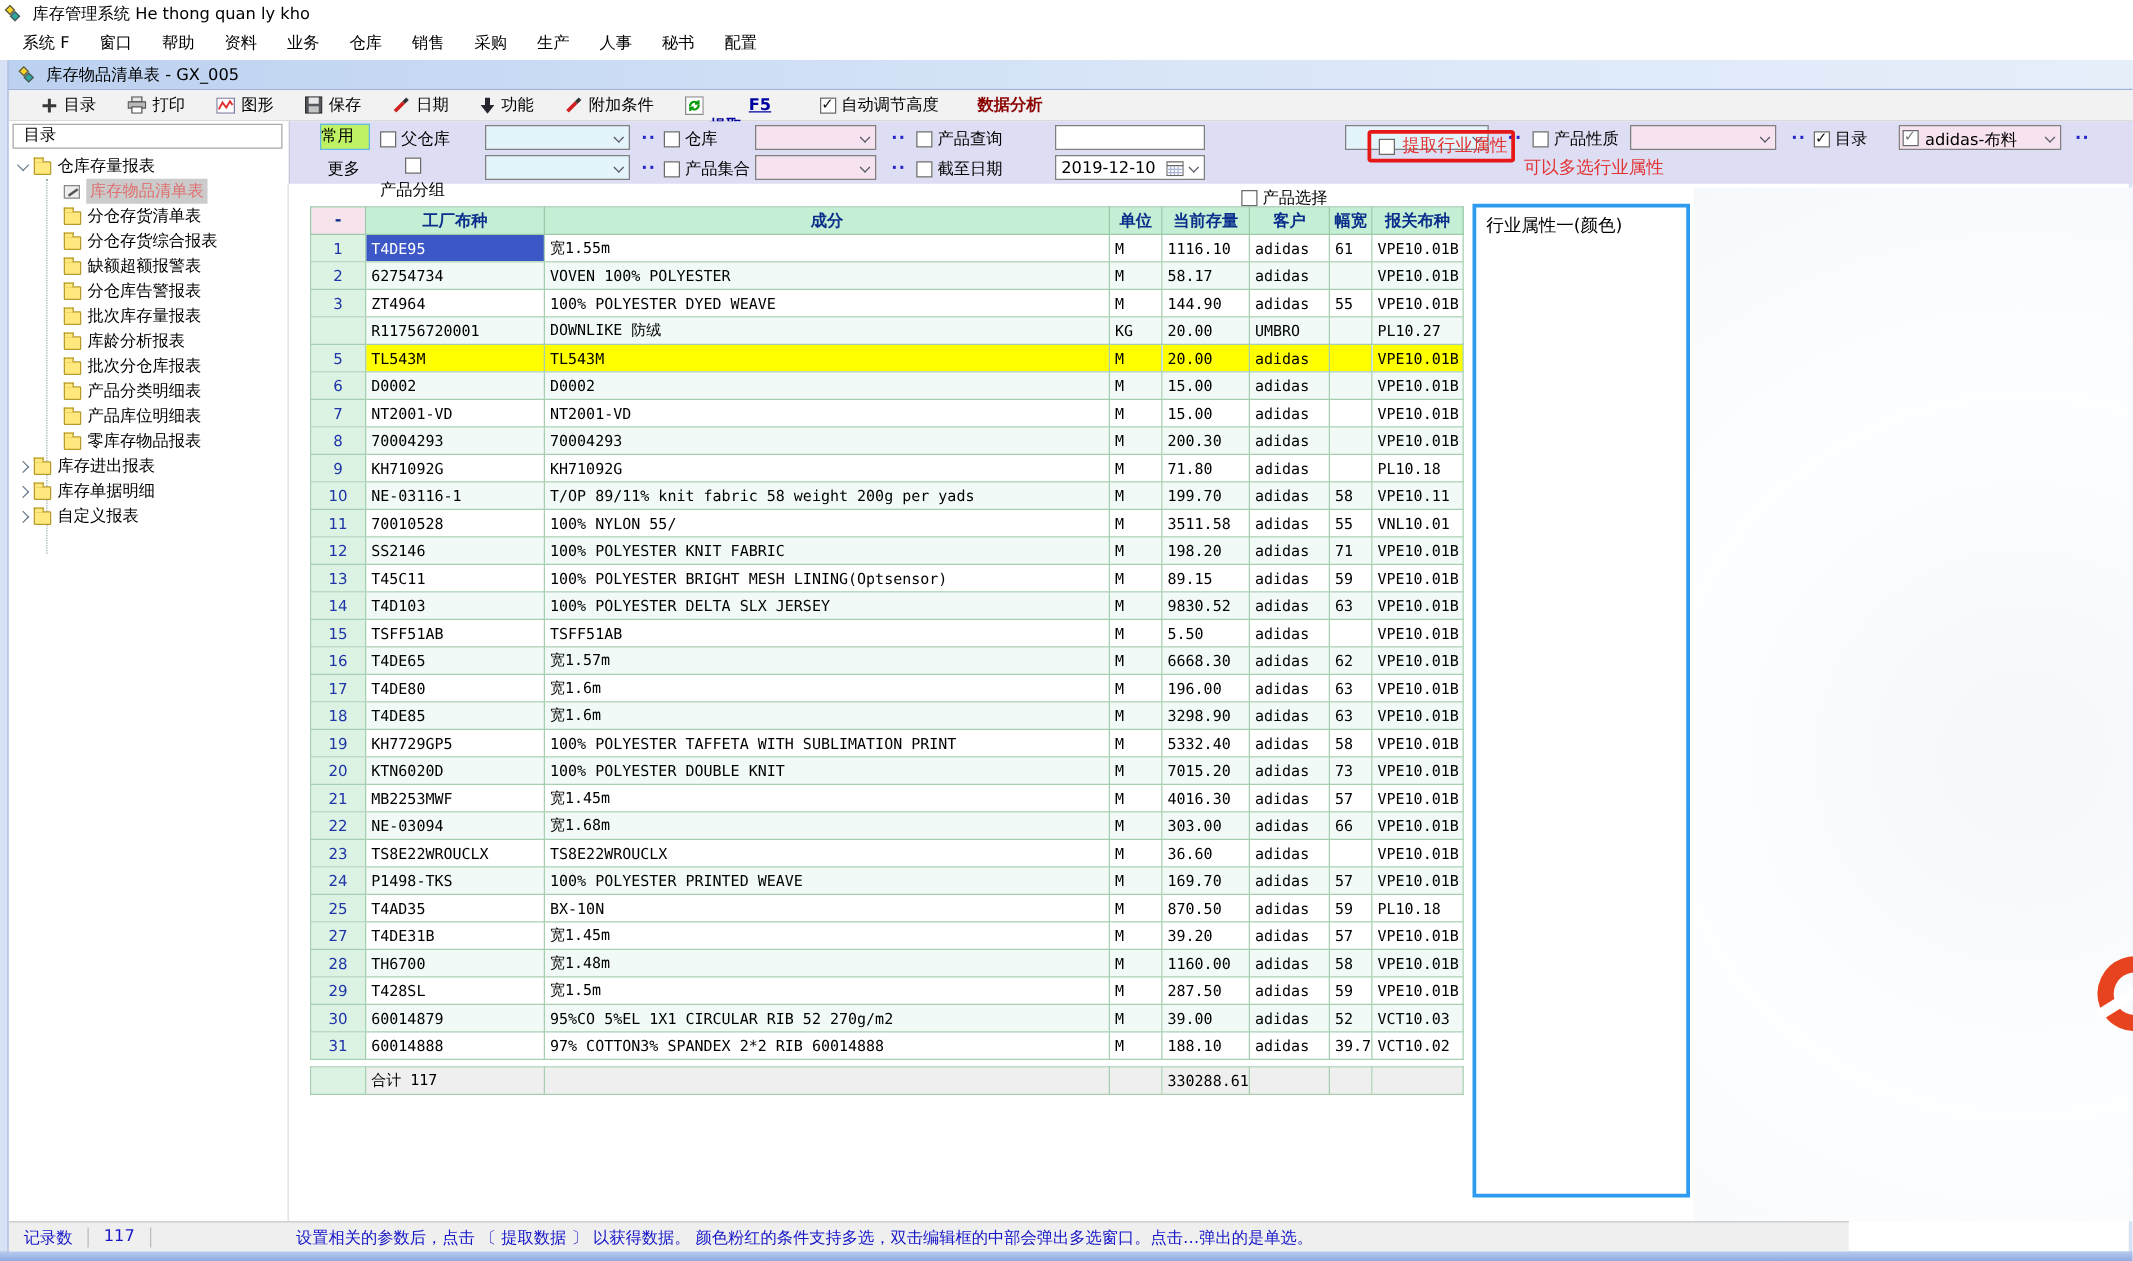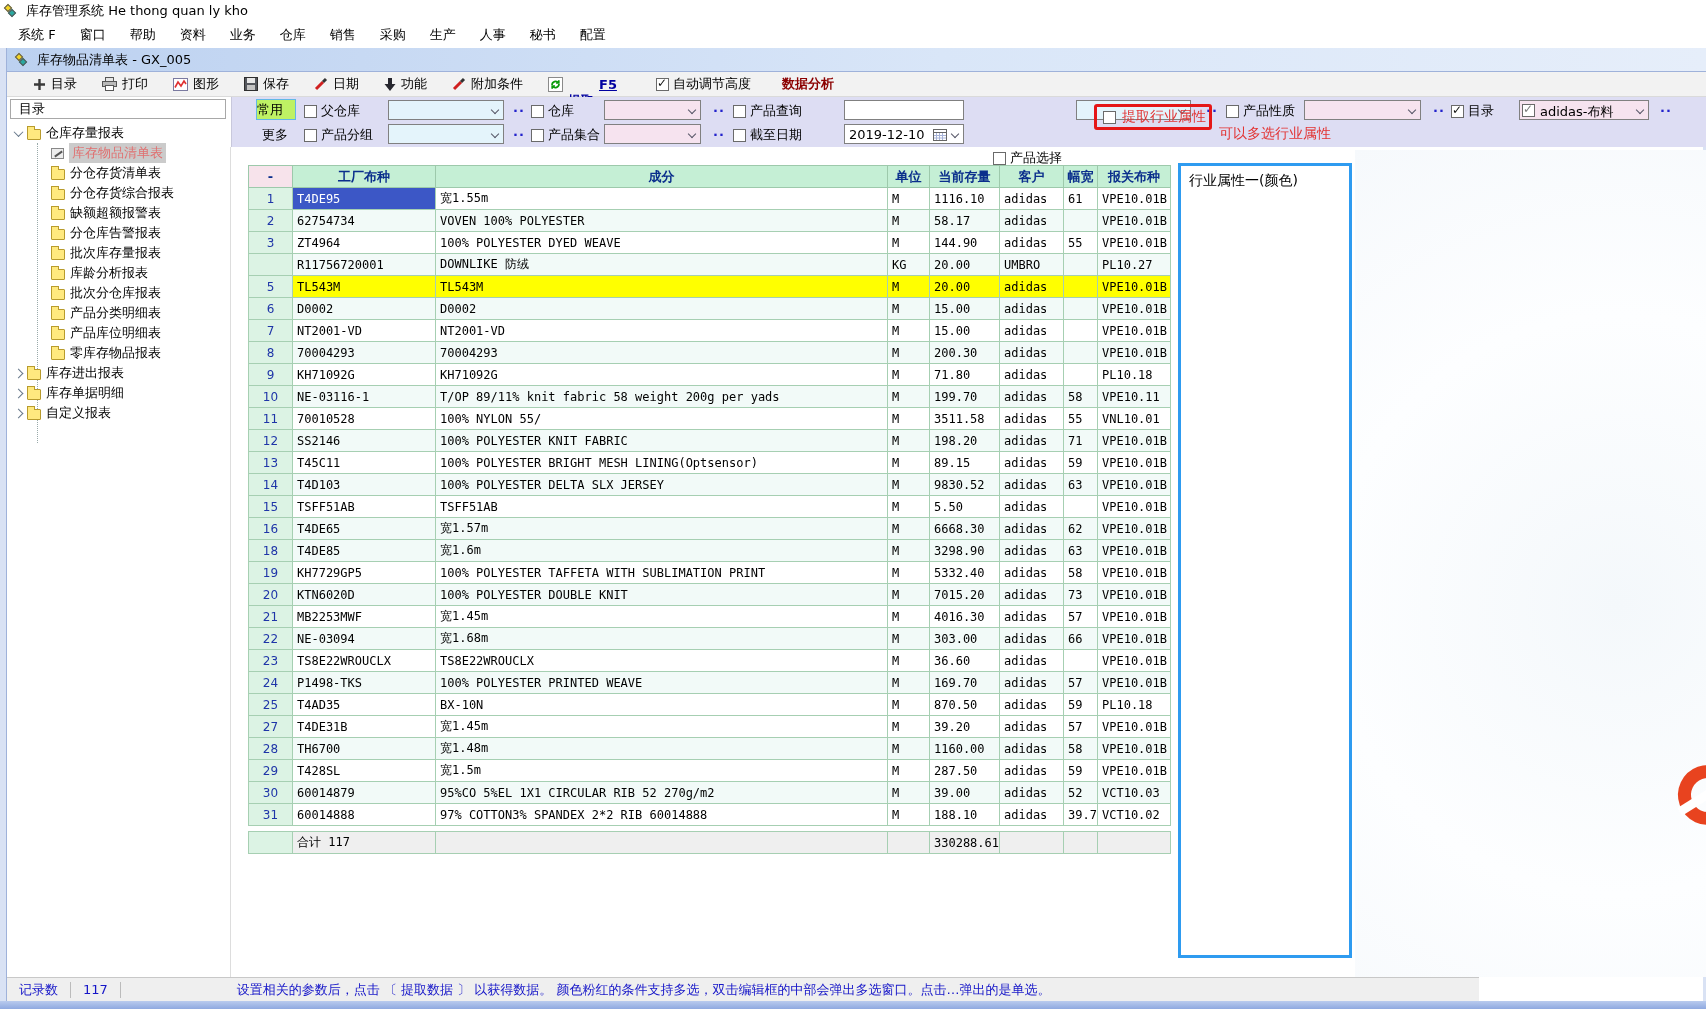--- a/index.html
+++ b/index.html
@@ -269,21 +269,21 @@
   <span class="dd pink" style="left:1287px; top:3px; width:130px;">
     <span class="cb inner-cb">
         <span class="tick gray">✓</span>
       </span>
     <span class="ddval">adidas-布料</span>
     <i class="ddchev"></i>
   </span>
   <span class="fctl dots" style="left:1428px; top:6px;">··</span>
 
   <span class="fctl tab-more" style="left:30px; top:29px;">更多</span>
-  <label class="fctl" style="left:72px; top:29px;">
+  <label class="fctl" style="left:72px; top:29px;flex-direction:column;">
     <span class="cb"></span>
     <span>产品分组</span>
   </label>
   <span class="dd blue" style="left:156px; top:27px; width:116px;">
       <i class="ddchev"></i>
     </span>
   <span class="fctl dots" style="left:281px; top:30px;">··</span>
   <label class="fctl" style="left:299px; top:29px;">
     <span class="cb"></span>
     <span>产品集合</span>
@@ -572,20 +572,30 @@
         <tr class="alt">
           <td class="rn">16</td>
           <td>T4DE65</td>
           <td>宽1.57m</td>
           <td>M</td>
           <td class="num">6668.30</td>
           <td>adidas</td>
           <td>62</td>
           <td>VPE10.01B</td>
         </tr>
+        <tr>
+          <td class="rn">17</td>
+          <td>T4DE80</td>
+          <td>宽1.6m</td>
+          <td>M</td>
+          <td class="num">196.00</td>
+          <td>adidas</td>
+          <td>63</td>
+          <td>VPE10.01B</td>
+        </tr>
         <tr class="alt">
           <td class="rn">18</td>
           <td>T4DE85</td>
           <td>宽1.6m</td>
           <td>M</td>
           <td class="num">3298.90</td>
           <td>adidas</td>
           <td>63</td>
           <td>VPE10.01B</td>
         </tr>

